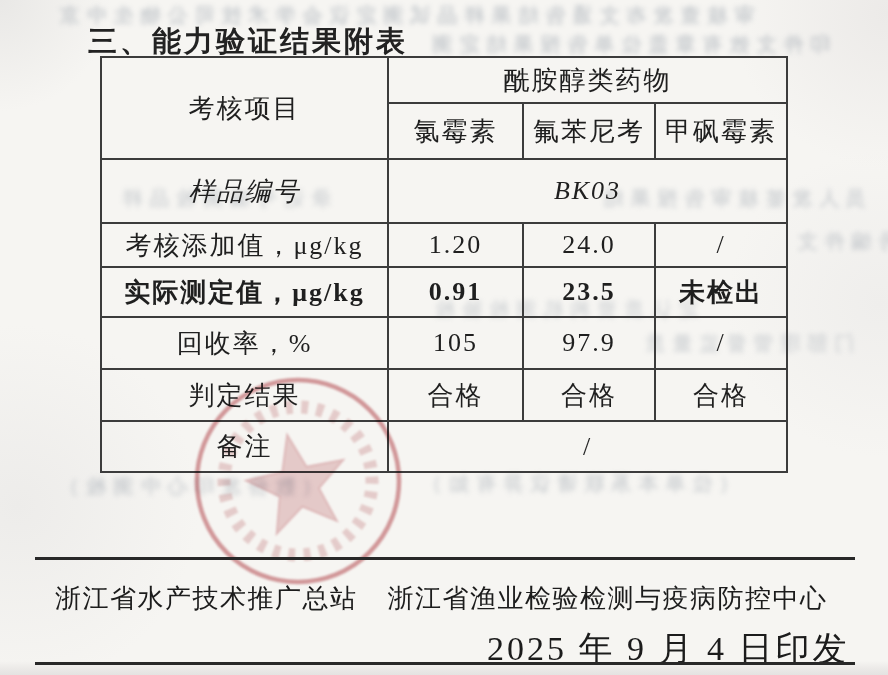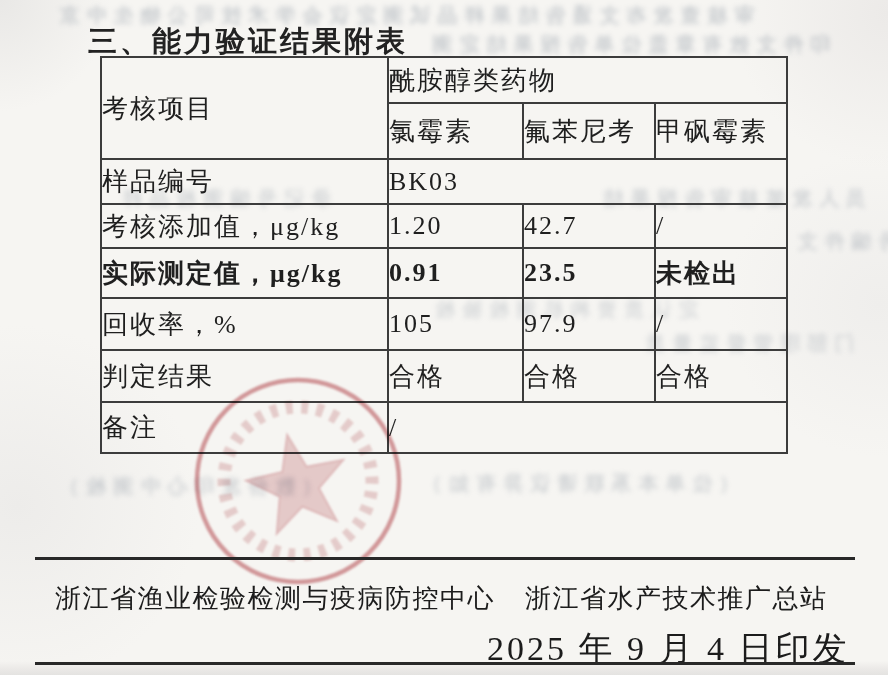--- a/index.html
+++ b/index.html
@@ -40,31 +40,31 @@
   }
 
   table.result-table{
     position:absolute;left:100px;top:56px;
     width:686px;
     border-collapse:collapse;table-layout:fixed;
     background:transparent;
   }
   table.result-table td{
     border:2px solid #3c3c3c;
-    vertical-align:middle;
+    text-align:center;vertical-align:middle;
     padding:0;color:#1f1f1f;
     font-size:26px;letter-spacing:2px;
   }
   td.corner{font-size:27px;letter-spacing:3px;}
   td.group{font-size:27px;letter-spacing:6px;}
   td.drug{letter-spacing:4px;}
   td.num{font-size:27px;letter-spacing:1px;}
   tr.h-group{height:46px;}
   tr.h-drugs{height:56px;padding-left:22px;}
-  tr.h-r1{height:45px;}
+  tr.h-r1{height:64px;font-style:italic;}
   tr.h-r2{height:44px;}
   tr.h-r3{height:50px;font-weight:bold;}
   tr.h-r4{height:52px;}
   tr.h-r5{height:52px;}
   tr.h-r6{height:51px;}
 
   .seal{
     position:absolute;left:191px;top:374px;
     width:214px;height:214px;
     mix-blend-mode:multiply;
@@ -123,21 +123,21 @@
         <td class="drug">氟苯尼考</td>
         <td class="drug">甲砜霉素</td>
       </tr>
       <tr class="h-r1">
         <td>样品编号</td>
         <td class="num" colspan="3" style="letter-spacing:2px;">BK03</td>
       </tr>
       <tr class="h-r2">
         <td>考核添加值，μg/kg</td>
         <td class="num">1.20</td>
-        <td class="num">42.7</td>
+        <td class="num">24.0</td>
         <td class="num">/</td>
       </tr>
       <tr class="h-r3">
         <td>实际测定值，μg/kg</td>
         <td class="num">0.91</td>
         <td class="num">23.5</td>
         <td>未检出</td>
       </tr>
       <tr class="h-r4">
         <td>回收率，%</td>
@@ -161,19 +161,19 @@
   <svg class="seal" viewBox="0 0 214 214">
     <circle cx="107" cy="107" r="101" fill="none" stroke="#cf8489" stroke-width="4.5" opacity="0.8"></circle>
     <circle cx="107" cy="107" r="74" fill="none" stroke="#d5989c" stroke-width="13" stroke-dasharray="7 8.5" opacity="0.42" transform="rotate(8 107 107)"></circle>
     <g transform="rotate(-12 107 112)" opacity="0.5">
       <polygon points="107,60 119.3,95 156.5,95.9 127,118.5 137.6,154.1 107,133 76.4,154.1 87,118.5 57.5,95.9 94.7,95" fill="#dba3a7" stroke="#cf8489" stroke-width="2"></polygon>
     </g>
   </svg>
 
   <div class="rule rule-top"></div>
   <div class="issuer-line">
+    <span>浙江省水产技术推广总站</span>
     <span>浙江省渔业检验检测与疫病防控中心</span>
-    <span>浙江省水产技术推广总站</span>
   </div>
   <div class="date-line">2025 年 9 月 4 日印发</div>
   <div class="rule rule-bottom"></div>
 
 </div>
 
 </body></html>

